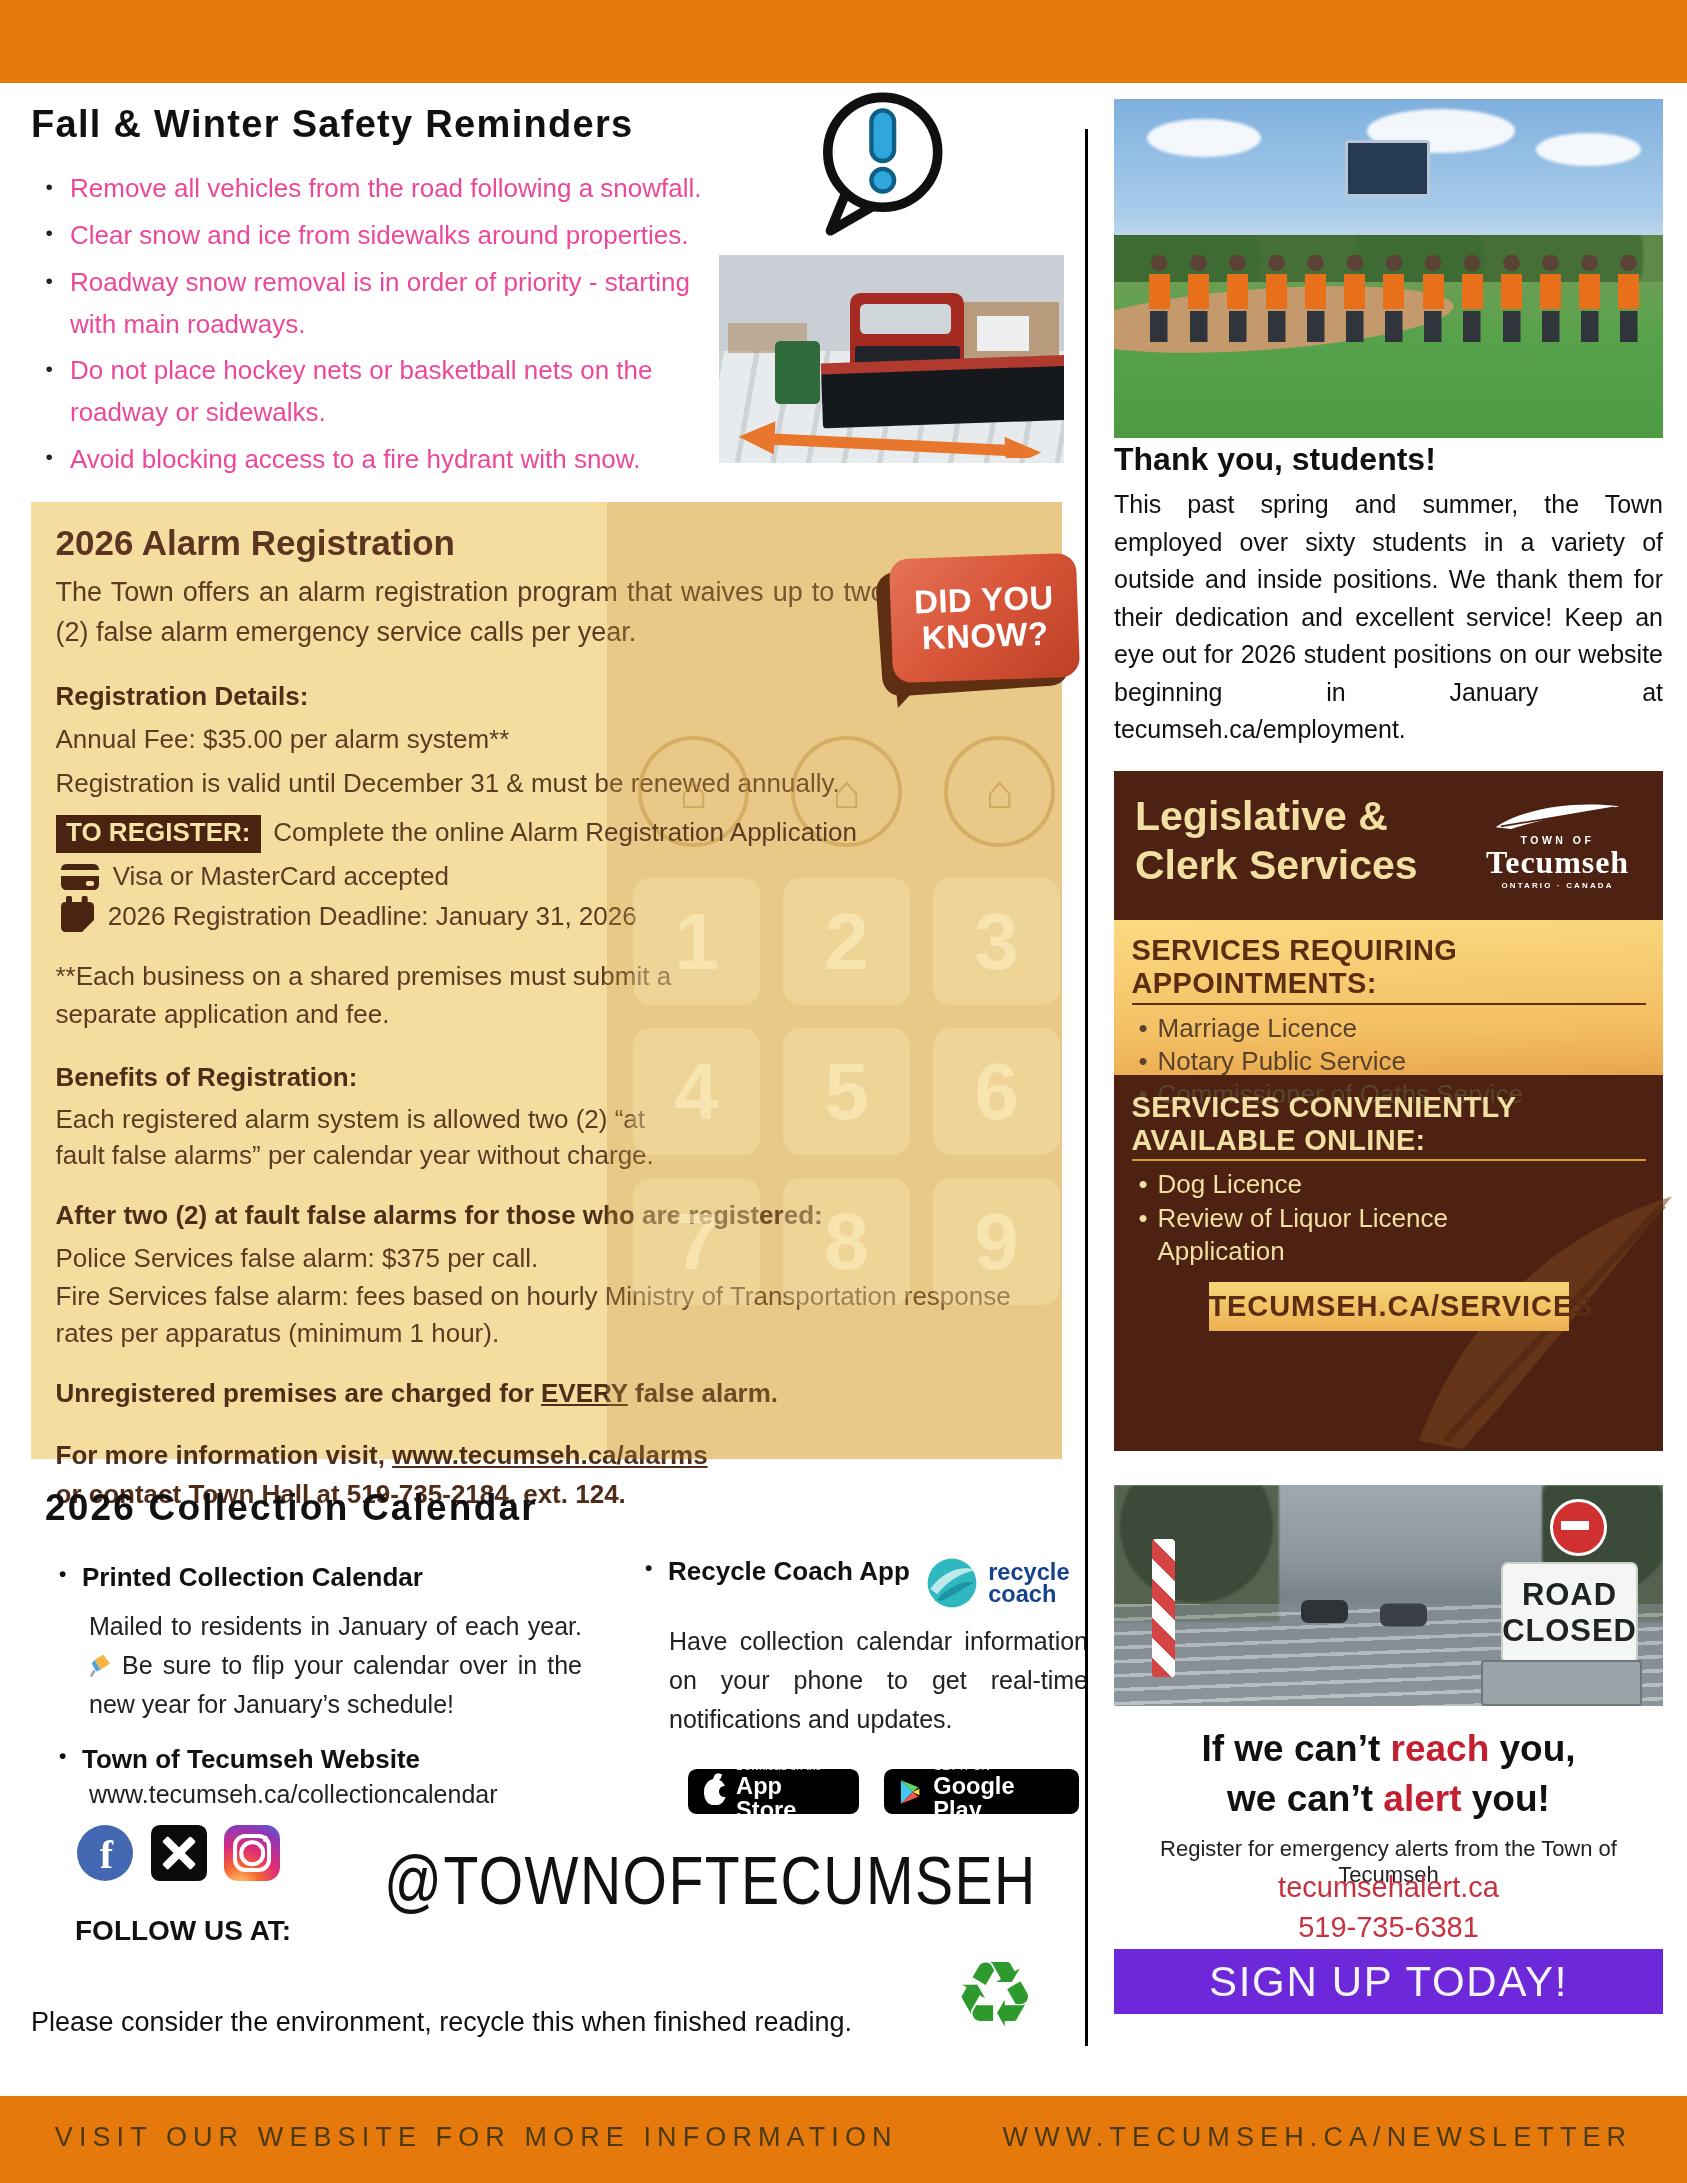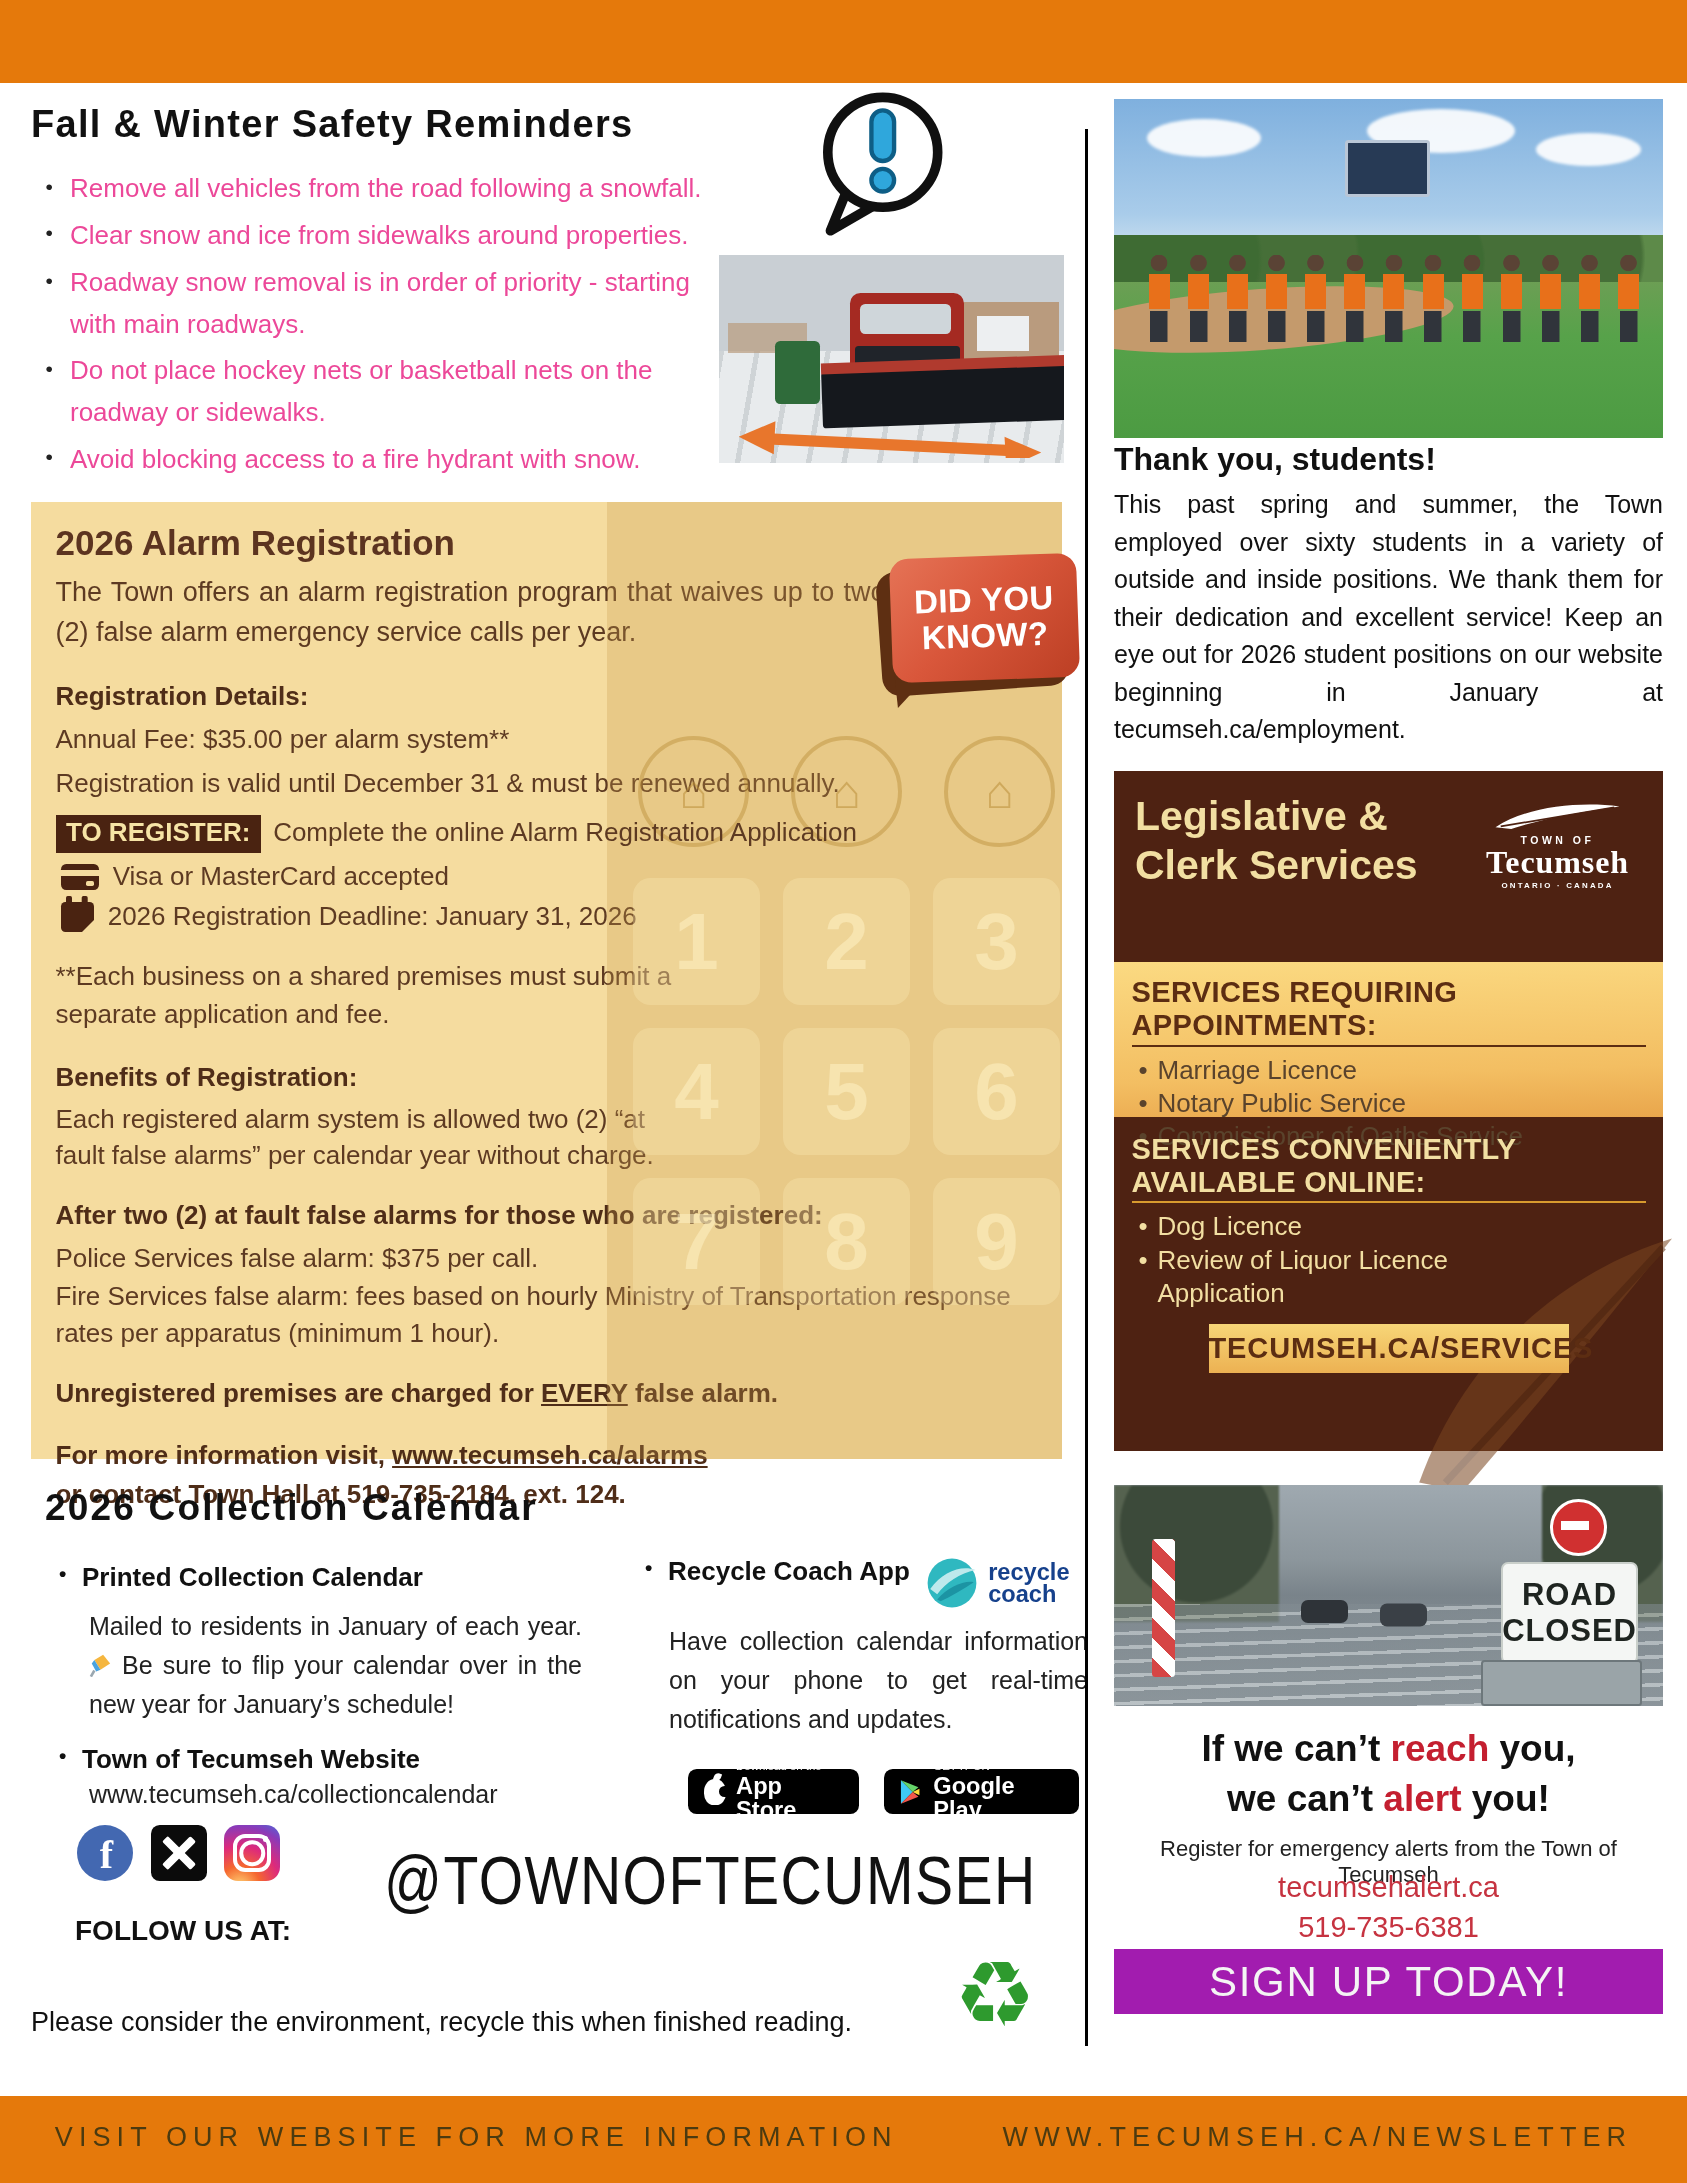--- a/index.html
+++ b/index.html
@@ -116,21 +116,21 @@
   .stu .dirt{position:absolute;left:-8%;bottom:26%;width:70%;height:18%;background:#C49A6C;border-radius:50%;transform:rotate(-4deg);}
   .stu .board{position:absolute;left:42%;top:12%;width:79px;height:51px;background:#273A55;border:3.5px solid #B9C6D6;border-radius:3.5px;}
   .figs{position:absolute;left:6%;right:4%;top:46%;display:flex;justify-content:space-between;}
   .fig{width:24.5px;height:87px;background:
        radial-gradient(circle at 50% 7.9px,#5A4335 7.9px,transparent 8.7px),
        linear-gradient(#E8701A,#E8701A) 50% 19px/21px 35px no-repeat,
        linear-gradient(#30343B,#30343B) 50% 56px/17.5px 31px no-repeat;}
 
   
   .leg{background:#4E2212;}
-  .leg .hd{position:relative;height:191px;padding:21px 21px 0;box-sizing:border-box;}
+  .leg .hd{position:relative;height:149px;padding:21px 21px 0;box-sizing:border-box;}
   .leg .hd .ttl{font-size:41px;line-height:49px;font-weight:800;color:#F2DFA2;}
   .leglogo{position:absolute;right:14px;top:30px;width:183px;text-align:center;color:#fff;}
   .leglogo .to{font-size:10.5px;letter-spacing:3.5px;font-weight:700;}
   .leglogo .nm{font-size:32px;font-weight:700;font-family:"Liberation Serif",serif;letter-spacing:0.9px;margin-top:-1.7px;}
   .leglogo .tg{font-size:7.9px;letter-spacing:2.2px;font-weight:700;}
   .leg .gold{background:linear-gradient(178deg,#FBDA82 0%,#F3BE62 70%,#E9A64C 100%);padding:14px 17.5px;box-sizing:border-box;height:155px;}
   .leg .gold .gh{display:inline-block;font-size:29px;font-weight:800;color:#5C2D12;border-bottom:2.6px solid #5C2D12;padding-bottom:2.6px;letter-spacing:0.4px;}
   ul.lblt{list-style:none;margin:7px 0 0;padding:0;}
   ul.lblt li{position:relative;padding-left:26px;font-size:26px;line-height:1.28;}
   ul.lblt li::before{content:"•";position:absolute;left:7px;top:0;}
@@ -153,21 +153,21 @@
   .fld .sign{position:absolute;right:25px;top:77px;width:133px;height:98px;background:#F4F6F4;border-radius:7px;border:2.6px solid #c9cfca;
      display:flex;flex-direction:column;align-items:center;justify-content:center;}
   .fld .sign div{font-size:31px;font-weight:800;color:#1e2420;line-height:1.15;letter-spacing:0.9px;}
   .fld .trl{position:absolute;right:21px;top:175px;width:157px;height:42px;background:#9AA4A8;border:2.6px solid #6d777b;border-radius:3.5px;}
   .fld .car{position:absolute;left:34%;top:52%;width:47px;height:23px;background:#2e3338;border-radius:7px;box-shadow:79px 3.5px 0 #3a4046;}
 
   .alert1{font-size:37px;font-weight:800;color:#111;}
   .alert1 .rd{color:#C41F30;}
   .regline{font-size:22px;color:#222;}
   .redlink{font-size:29px;color:#C63340;}
-  .graybar{background:#a21caf;height:65px;line-height:65px;text-align:center;color:#F4F4F4;font-size:42px;letter-spacing:1.7px;}
+  .graybar{background:#6d28d9;height:65px;line-height:65px;text-align:center;color:#F4F4F4;font-size:42px;letter-spacing:1.7px;}
 
   .footer-inner{display:flex;justify-content:center;gap:105px;padding-top:26px;
      font-size:27px;letter-spacing:6.1px;color:#4B3A10;}
 </style>
 </head>
 <body>
 
 <div class="page">
 
   <div class="abs bar" style="top:0;height:83px;"></div>

